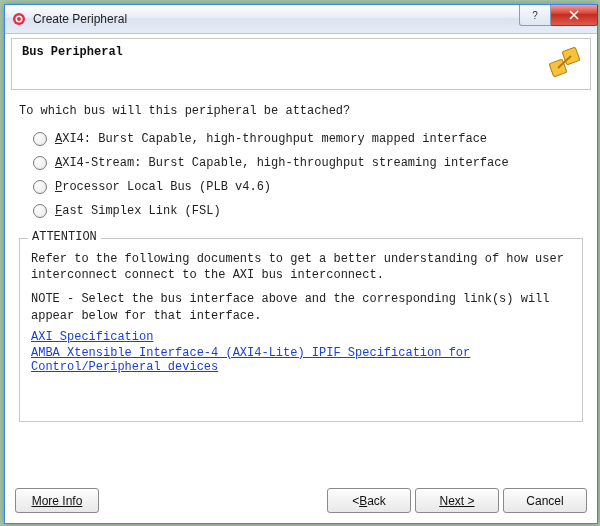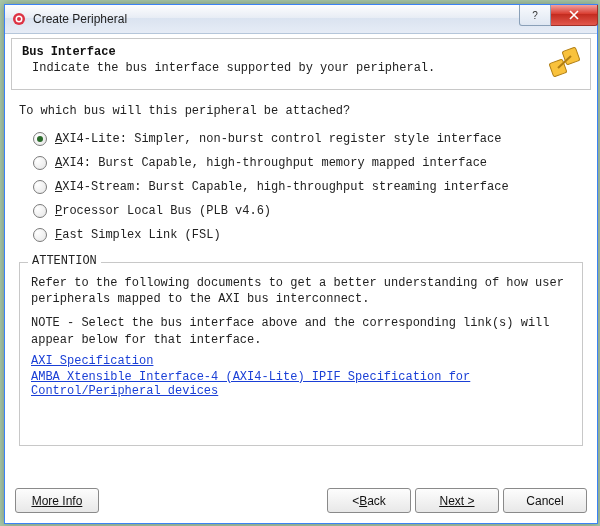--- a/index.html
+++ b/index.html
@@ -165,61 +165,56 @@
       <div class="win-btn close">
         <svg width="10" height="10" viewBox="0 0 10 10">
             <path d="M1 1 L9 9 M9 1 L1 9" stroke="#fff" stroke-width="1.6"></path>
           </svg>
       </div>
     </div>
   </div>
 
   <div class="header-panel">
     <div class="txt">
-      <h3>Bus Interface</h3>
-      <p>Indicate the bus interface supported by your peripheral.</p>
+      <h3>Bus Peripheral</h3>
     </div>
     <span class="wiz-icon">
       <svg viewBox="0 0 34 34">
         <rect x="3" y="16" width="14" height="14" rx="2" fill="#f9c23c" stroke="#b07d12" transform="rotate(-20 10 23)"></rect>
         <rect x="16" y="4" width="14" height="14" rx="2" fill="#f9c23c" stroke="#b07d12" transform="rotate(-20 23 11)"></rect>
         <path d="M10 23 L23 11" stroke="#b07d12" stroke-width="2"></path>
       </svg>
     </span>
   </div>
 
   <div class="content">
     <div class="question">To which bus will this peripheral be attached?</div>
     <div class="radio-group" id="radios">
         <div class="radio-row">
-          <span class="radio selected"></span>
-          <span class="radio-label"><u>A</u>XI4-Lite: Simpler, non-burst control register style interface</span>
-        </div>
-        <div class="radio-row">
           <span class="radio"></span>
           <span class="radio-label"><u>A</u>XI4: Burst Capable, high-throughput memory mapped interface</span>
         </div>
         <div class="radio-row">
           <span class="radio"></span>
           <span class="radio-label"><u>A</u>XI4-Stream: Burst Capable, high-throughput streaming interface</span>
         </div>
         <div class="radio-row">
           <span class="radio"></span>
           <span class="radio-label"><u>P</u>rocessor Local Bus (PLB v4.6)</span>
         </div>
         <div class="radio-row">
           <span class="radio"></span>
           <span class="radio-label"><u>F</u>ast Simplex Link (FSL)</span>
         </div>
       </div>
   </div>
 
   <fieldset class="attention">
     <div class="att-title">ATTENTION</div>
-    <p>Refer to the following documents to get a better understanding of how user peripherals mapped to the AXI bus interconnect.</p>
+    <p>Refer to the following documents to get a better understanding of how user interconnect connect to the AXI bus interconnect.</p>
     <p>NOTE - Select the bus interface above and the corresponding link(s) will appear below for that interface.</p>
     <a href="#">AXI Specification</a>
     <a href="#">AMBA Xtensible Interface-4 (AXI4-Lite) IPIF Specification for Control/Peripheral devices</a>
   </fieldset>
 
   <div class="button-bar">
     <div class="btn moreinfo">
         <span class="u">M</span>
         <span>ore Info</span>
       </div>

